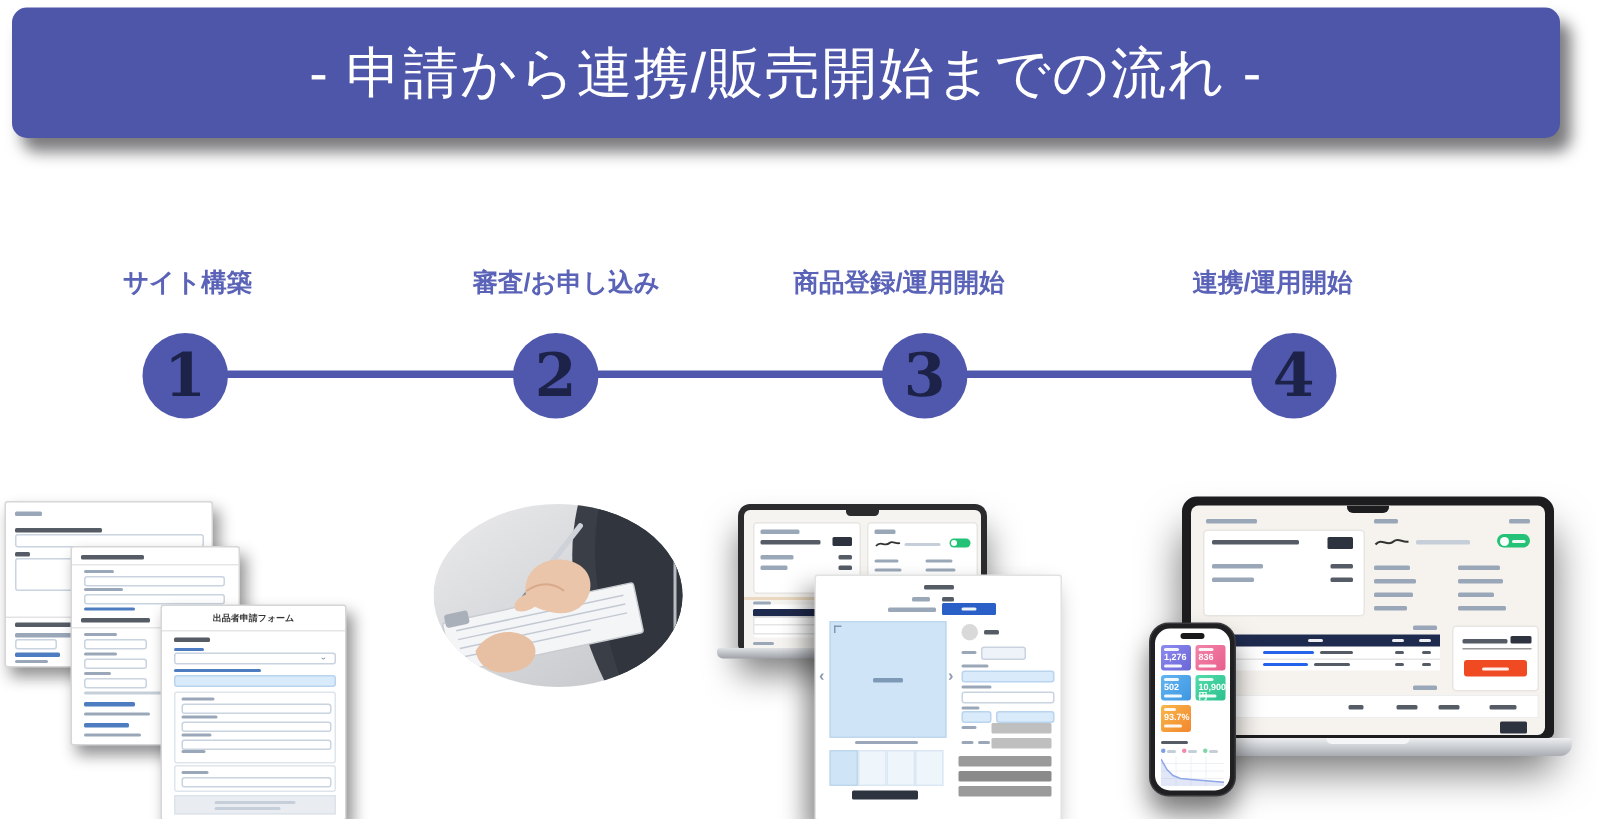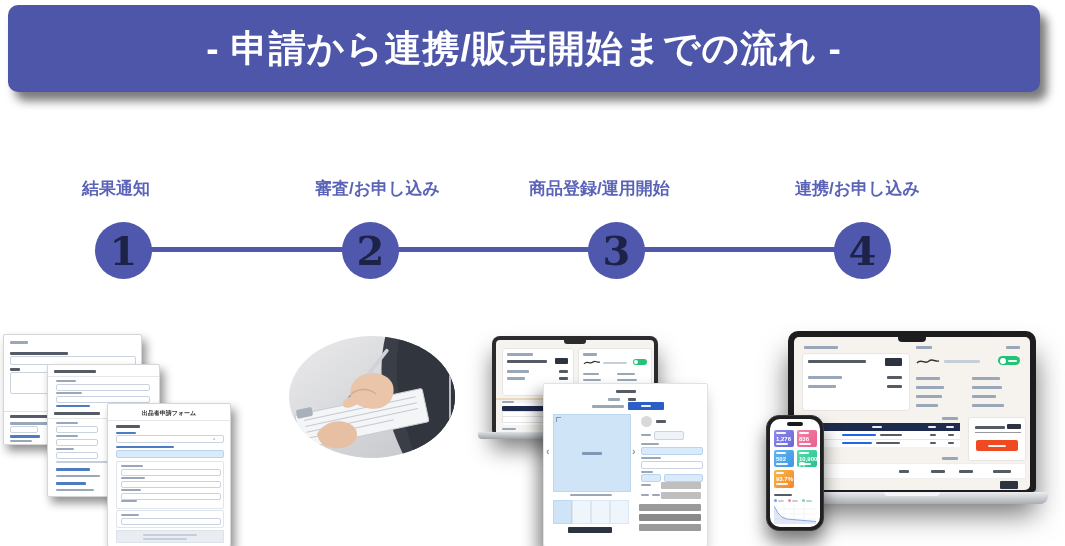--- a/index.html
+++ b/index.html
@@ -28,27 +28,27 @@
   .pv{color:#fff;font-weight:bold;font-size:6px;line-height:1;position:absolute;}
   .chev{position:absolute;color:#8a9bb0;font-size:11px;line-height:1;font-weight:bold;}
 </style>
 </head>
 <body>
 
 <div id="stage">
 
   <div class="abs" style="left:8px;top:5px;width:1032px;height:87px;background:#4e56a9;border-radius:10px;
               box-shadow:7px 9px 10px rgba(15,15,20,.55);display:flex;align-items:center;justify-content:center;">
-    <div style="color:#fff;font-weight:700;font-size:37px;letter-spacing:1px;">- 申請から連携/販売開始までの流れ -</div>
-  </div>
-
-  <div class="step-label" style="left:82px;top:177px;">結果通知</div>
+    <div style="color:#fff;font-weight:400;font-size:37px;letter-spacing:1px;">- 申請から連携/販売開始までの流れ -</div>
+  </div>
+
+  <div class="step-label" style="left:82px;top:177px;">サイト構築</div>
   <div class="step-label" style="left:315px;top:177px;">審査/お申し込み</div>
   <div class="step-label" style="left:529px;top:177px;">商品登録/運用開始</div>
-  <div class="step-label" style="left:795px;top:177px;">連携/お申し込み</div>
+  <div class="step-label" style="left:795px;top:177px;">連携/運用開始</div>
 
   <div class="abs" style="left:124px;top:247px;width:739px;height:5px;background:#4f58ad;"></div>
 
   <div class="step-circle" style="left:95px;top:222px;">
     <span class="step-num">1</span>
     </div>
   <div class="step-circle" style="left:342px;top:222px;">
     <span class="step-num">2</span>
     </div>
   <div class="step-circle" style="left:588px;top:222px;">

